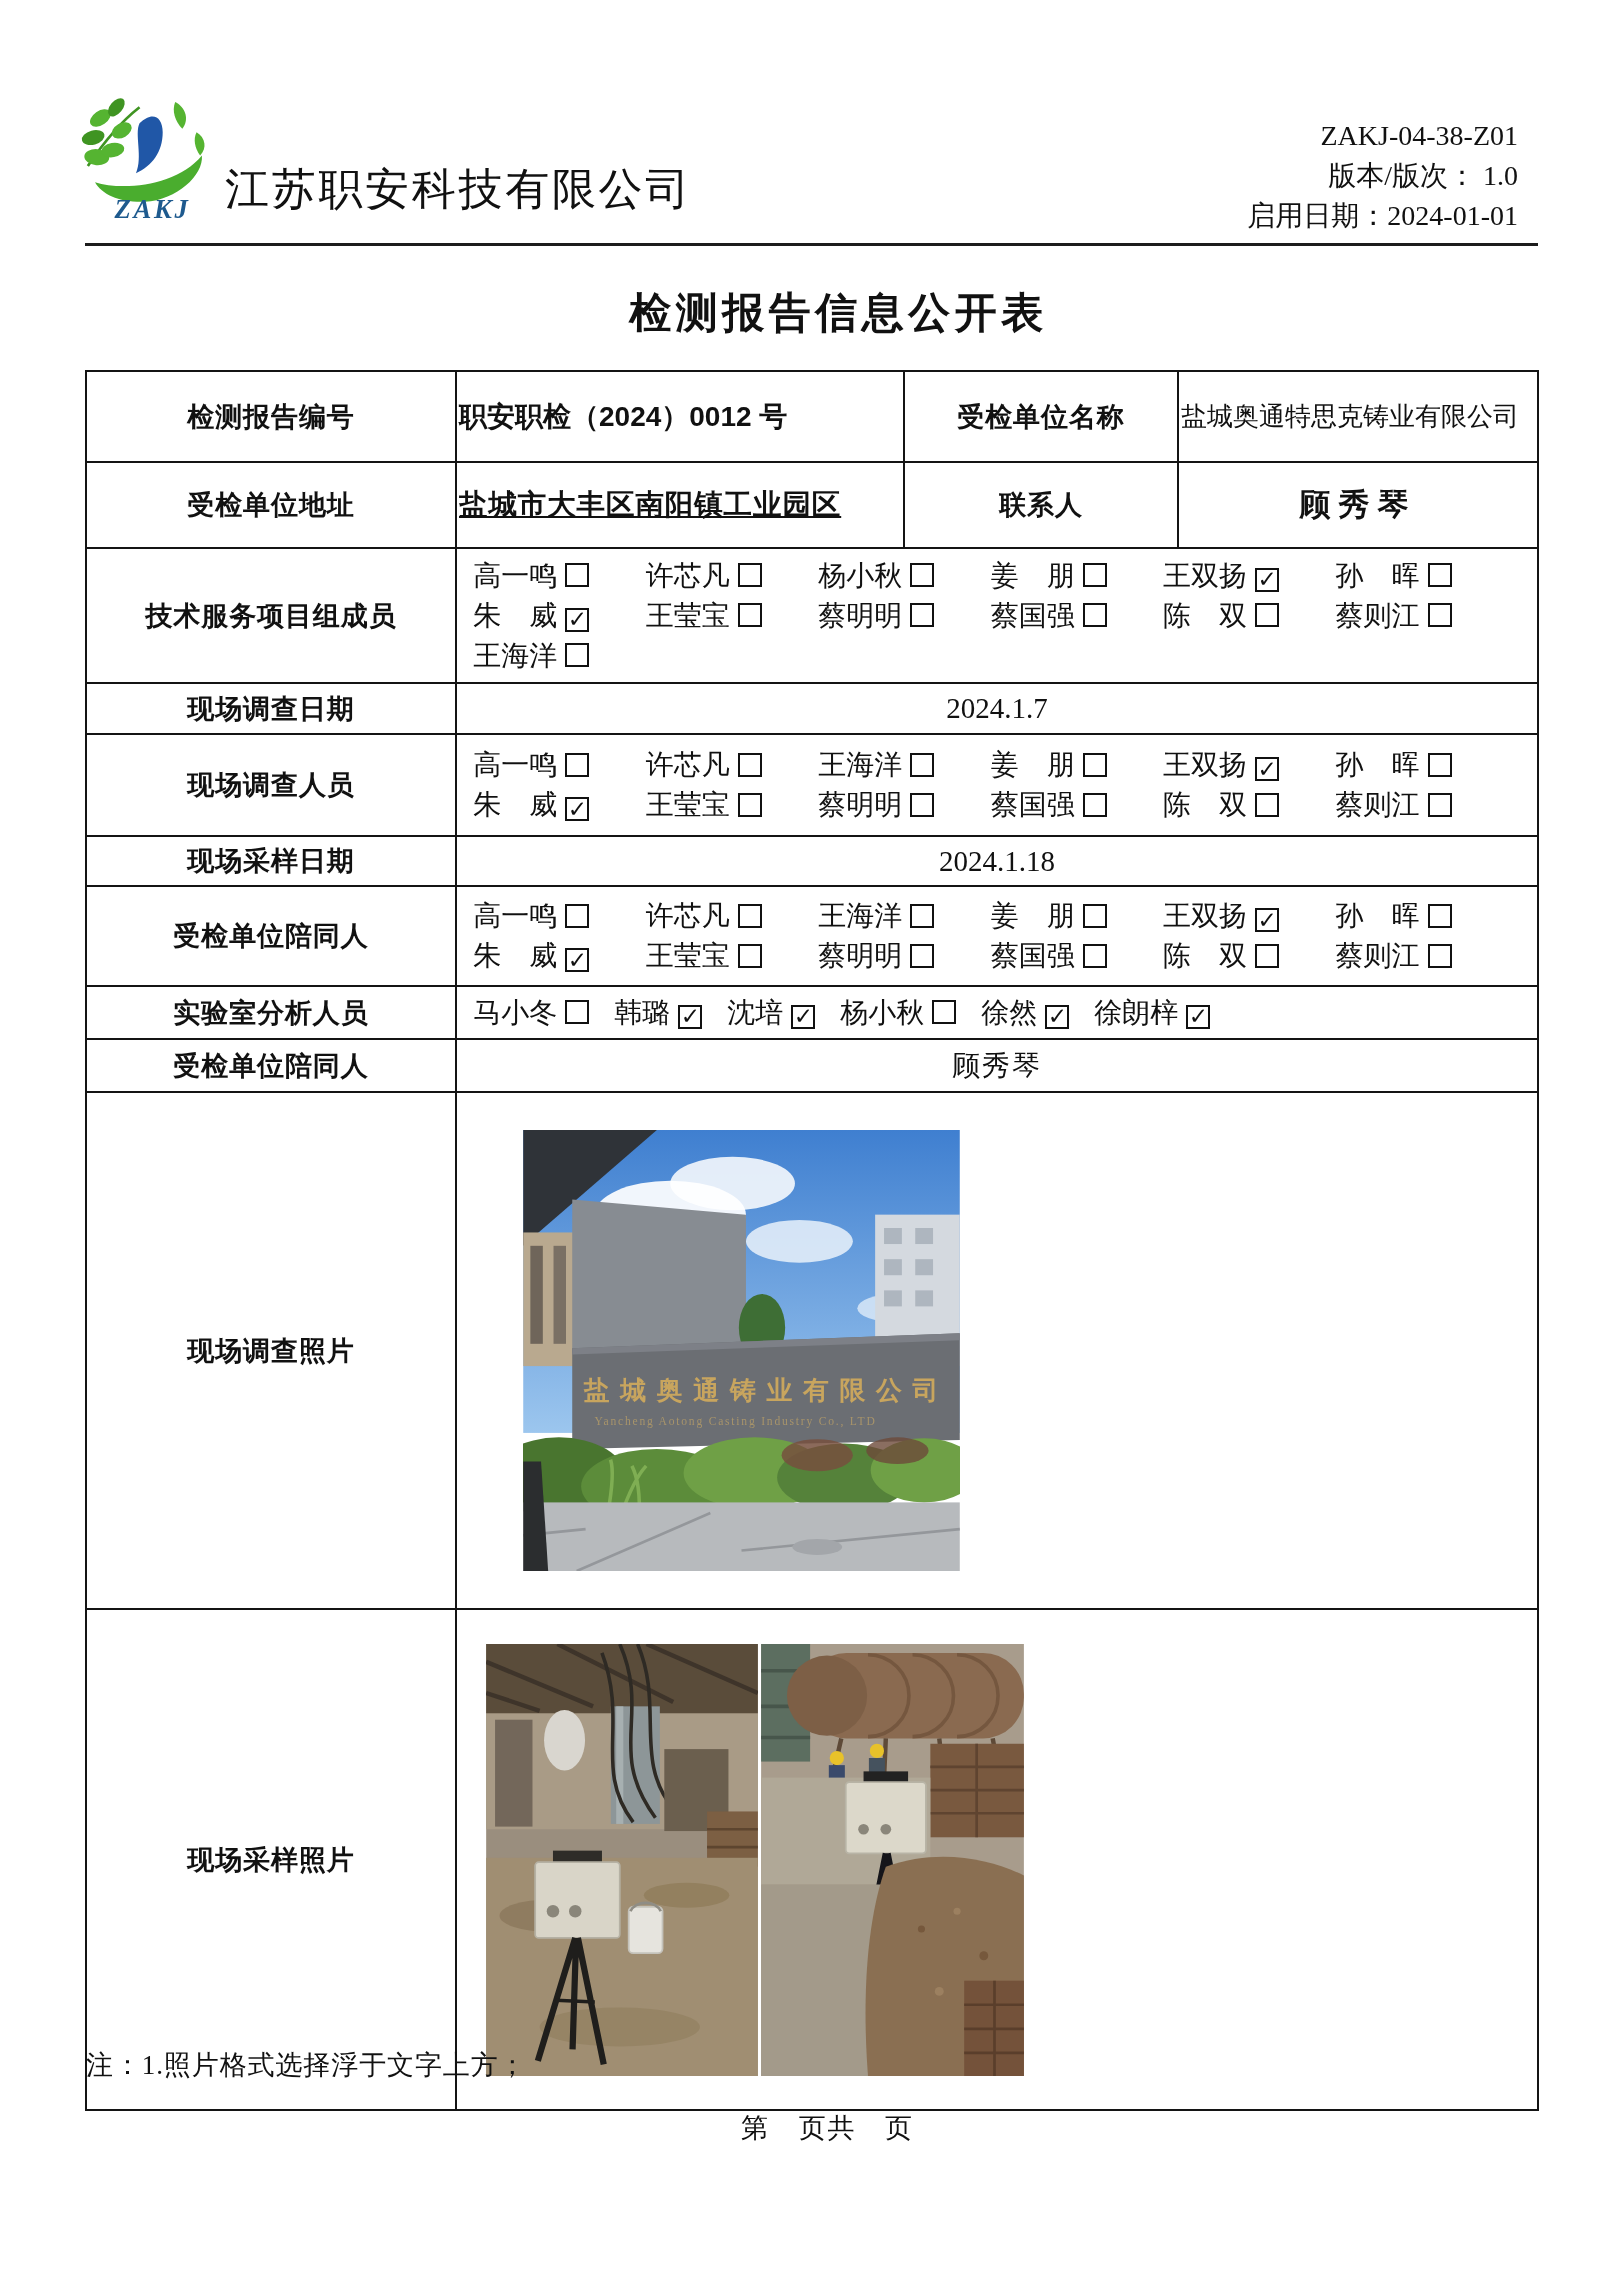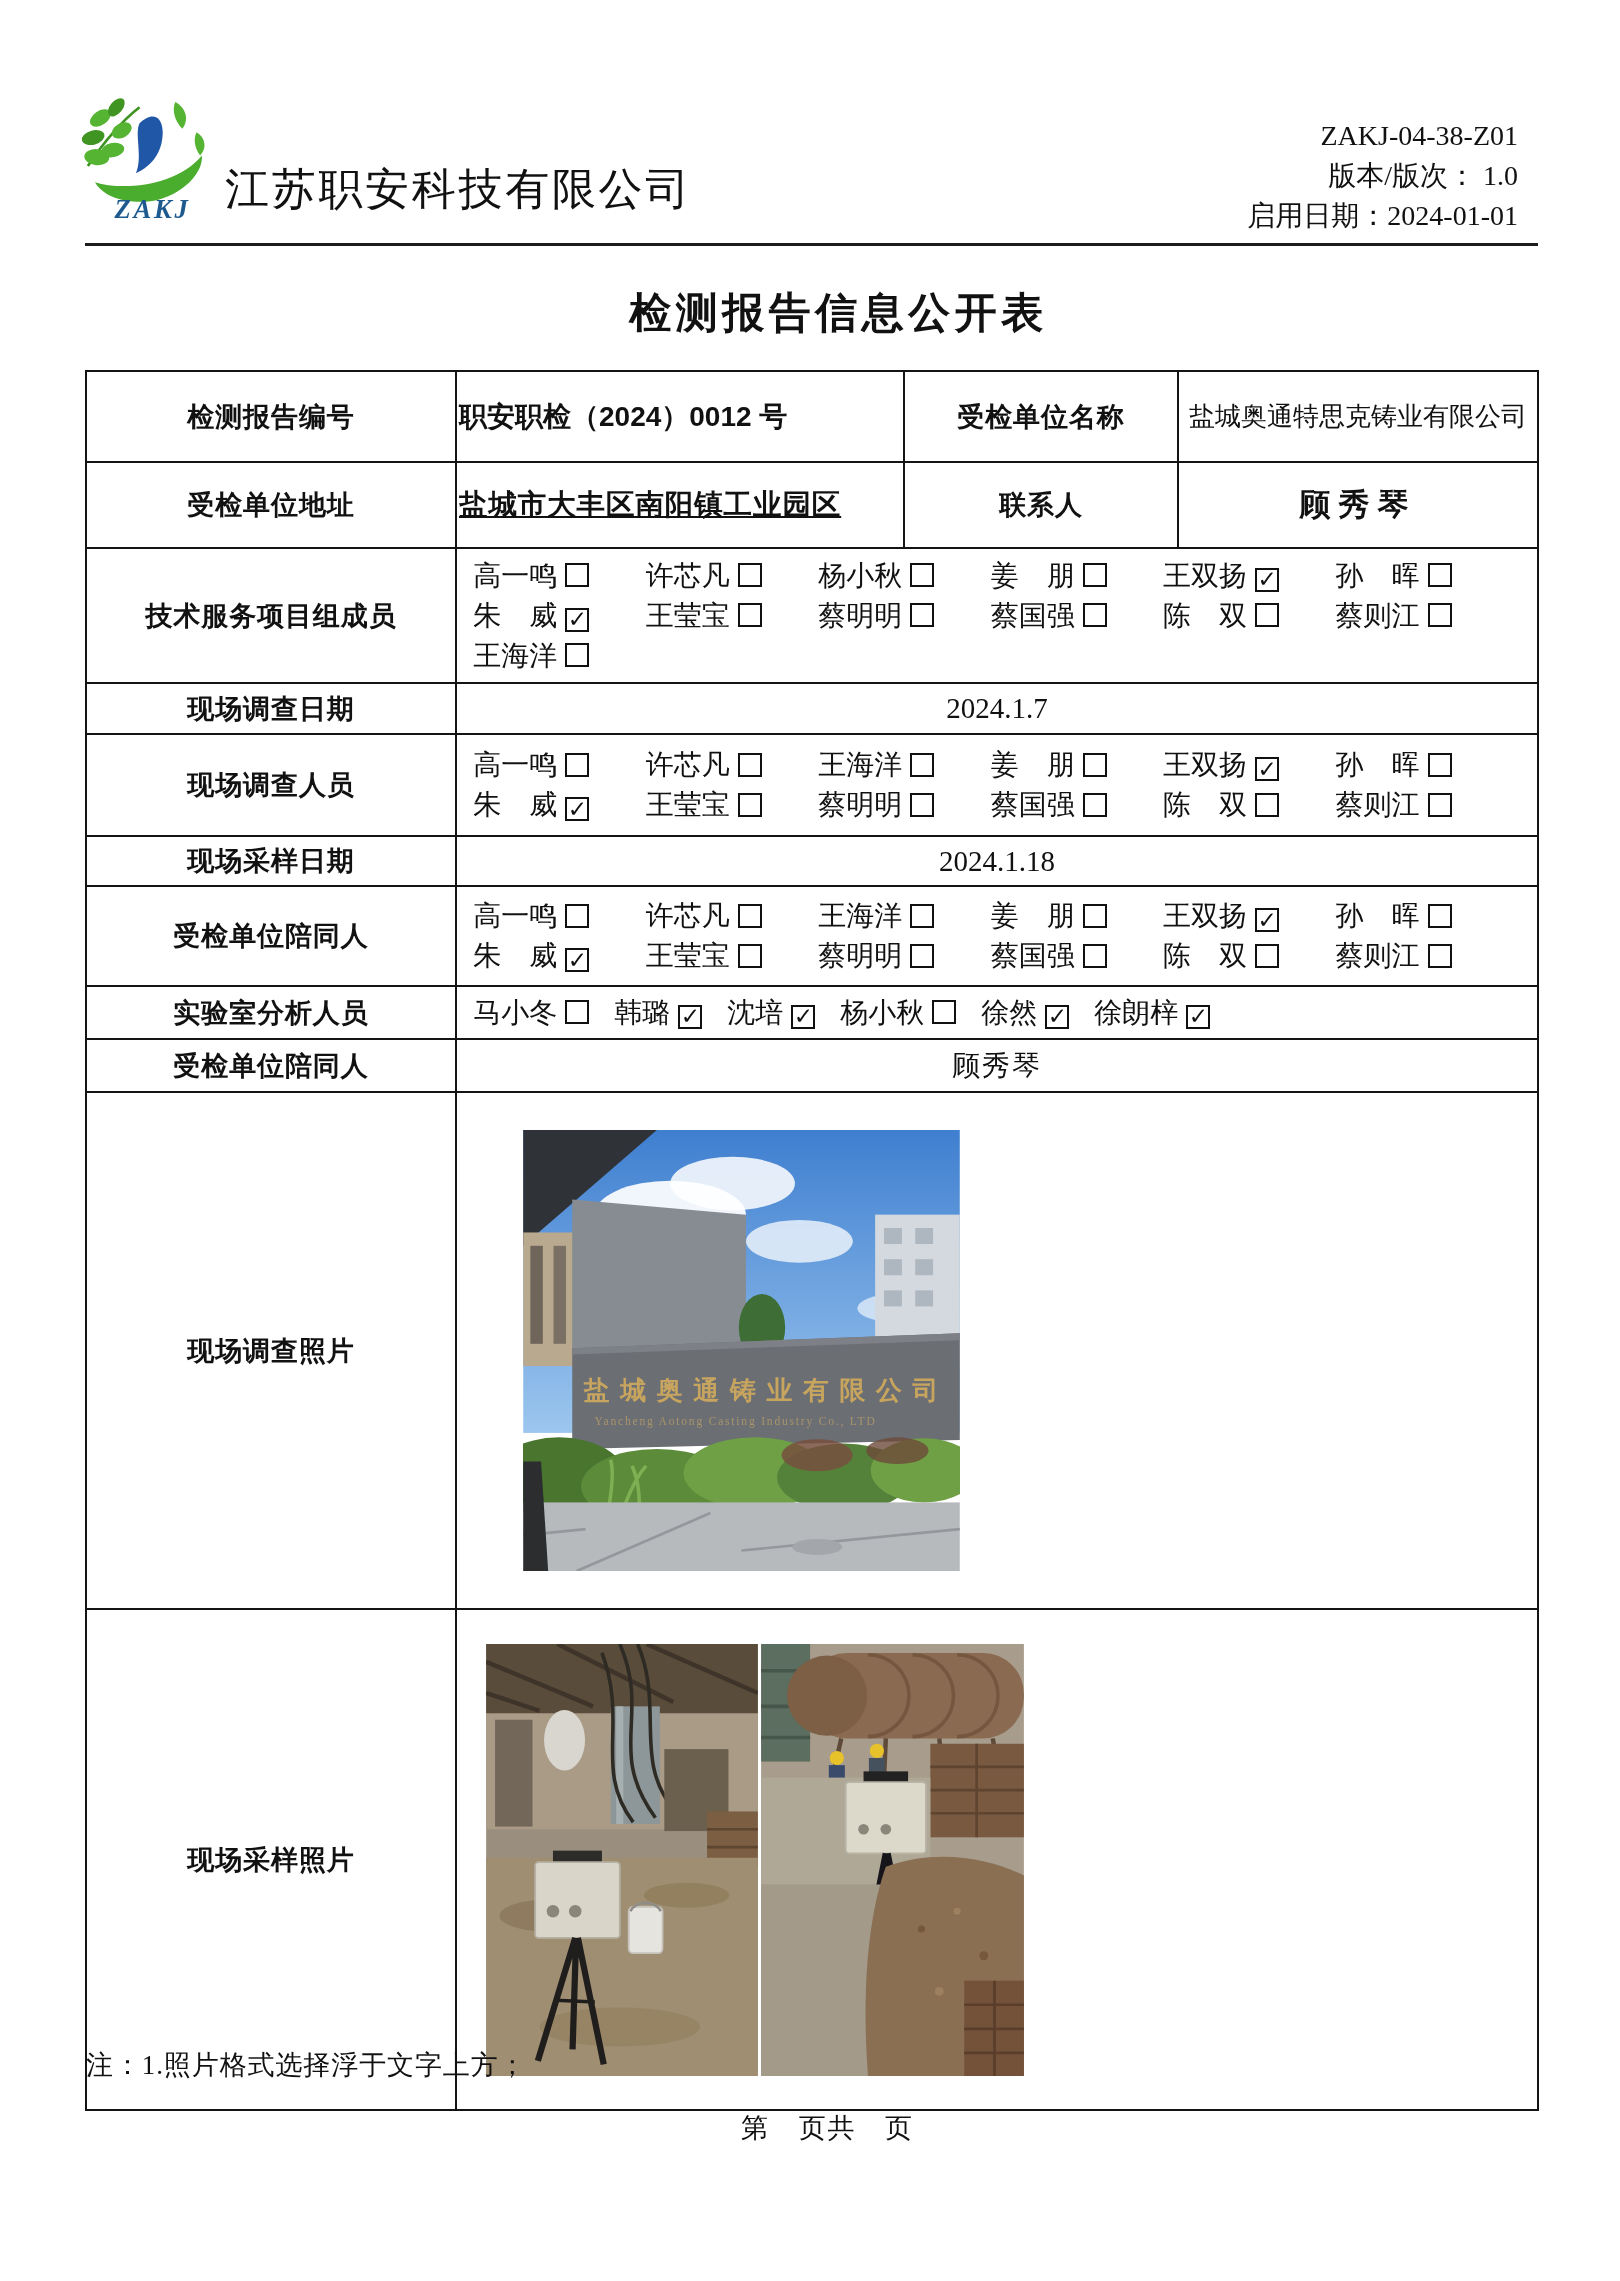--- a/index.html
+++ b/index.html
@@ -14,21 +14,21 @@
   .header-rule { position:absolute; left:85px; top:243px; width:1453px; height:2.7px; background:#1c1c1c; }
   .title { position:absolute; left:0; width:100%; top:285px; text-align:center; font-size:42px; font-weight:bold; letter-spacing:4.5px;margin-left:28px; }
   
   .report-table { position:absolute; left:85px; top:370px; width:1453px; border-collapse:collapse; table-layout:fixed; }
   .report-table td { border:2.7px solid #141414; padding:2px; vertical-align:middle; overflow:hidden; }
   .r1 td{height:85px} .r2 td{height:80px} .r3 td{height:129px} .r4 td{height:45px}
   .r5 td{height:96px} .r6 td{height:44px} .r7 td{height:94px} .r8 td{height:42px}
   .r9 td{height:47px} .r10 td{height:511px} .r11 td{height:495px}
   .lbl { text-align:center; font-weight:bold; font-size:27px; letter-spacing:0.9px; }
   .val-report-no { font-family:"Liberation Sans", sans-serif; font-weight:bold; font-size:28px; padding-left:23px; text-align:left; }
-  .unit-name { font-size:26px; line-height:39px; text-align:center; padding:0 12.5px; }
+  .unit-name { font-size:26px; line-height:39px; text-align:left; padding:0 12.5px; }
   .addr-val { font-family:"Liberation Sans", sans-serif; font-weight:bold; font-size:28.5px; text-align:left; letter-spacing:0.9px;text-decoration:underline; }
   .contact-val { font-size:31px; font-weight:bold; letter-spacing:8px; text-align:center; }
   .date-val { font-size:29px; text-align:center; }
   .escort-val { font-size:28px; text-align:center; letter-spacing:1.8px; }
   
   .p-grid { padding:3.6px 27px 3.6px 14.3px; }
   .p-line { display:grid; grid-template-columns:repeat(6,1fr); line-height:40px; font-size:28px; }
   .p-line.lab { display:flex; gap:25px; }
   .p-item { white-space:nowrap; }
   .cbx { display:inline-flex; align-items:center; justify-content:center; box-sizing:border-box;

